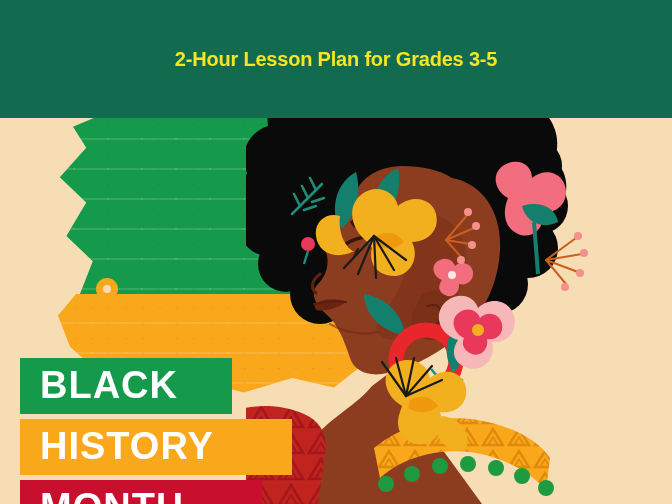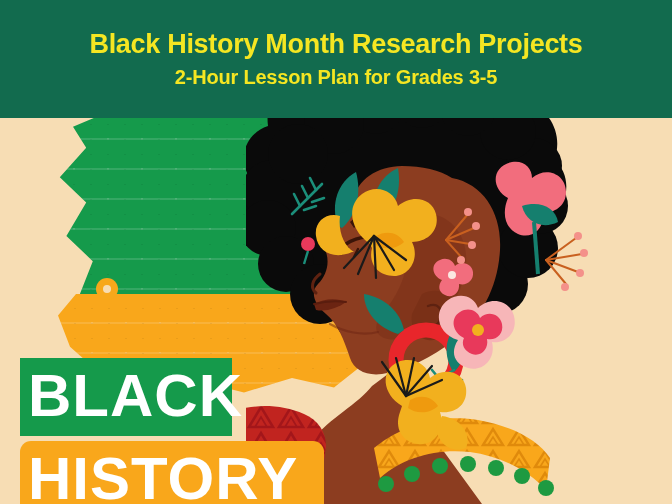--- a/index.html
+++ b/index.html
@@ -92,45 +92,44 @@
   }
 
   
   .wordblocks{
     position:absolute;left:20px;top:240px;z-index:30;
   }
   .wordbar{
     display:block;
     color:#ffffff;
     font-weight:bold;
-    font-size:60px;
+    font-size:38px;
     line-height:1;
     letter-spacing:1px;
-    padding:8px 12px 10px 8px;
+    padding:8px 12px 10px 20px;
     box-sizing:border-box;
     white-space:nowrap;
     margin-bottom:5px;
   }
   .wb-black{background:#159A4B;width:212px;}
-  .wb-history{background:#F9A71B;width:304px;border-radius:11px;}
+  .wb-history{background:#F9A71B;width:272px;}
   .wb-month{background:#C8102E;width:242px;margin-bottom:0;}
 
   
   .woman{
     position:absolute;left:246px;top:0;width:426px;height:386px;
     z-index:20;
   }
 </style>
 </head>
 <body>
 
 <div class="poster">
 
   <div class="header">
-    <div class="title">Black History Month Research Projects</div>
     <div class="subtitle">2-Hour Lesson Plan for Grades 3-5</div>
   </div>
 
   <div class="stage">
 
     <div class="shape green-blob">
       <div class="tri-pattern"></div>
       <div class="tri-pattern inner"></div>
     </div>
     <div class="shape orange-blob">

